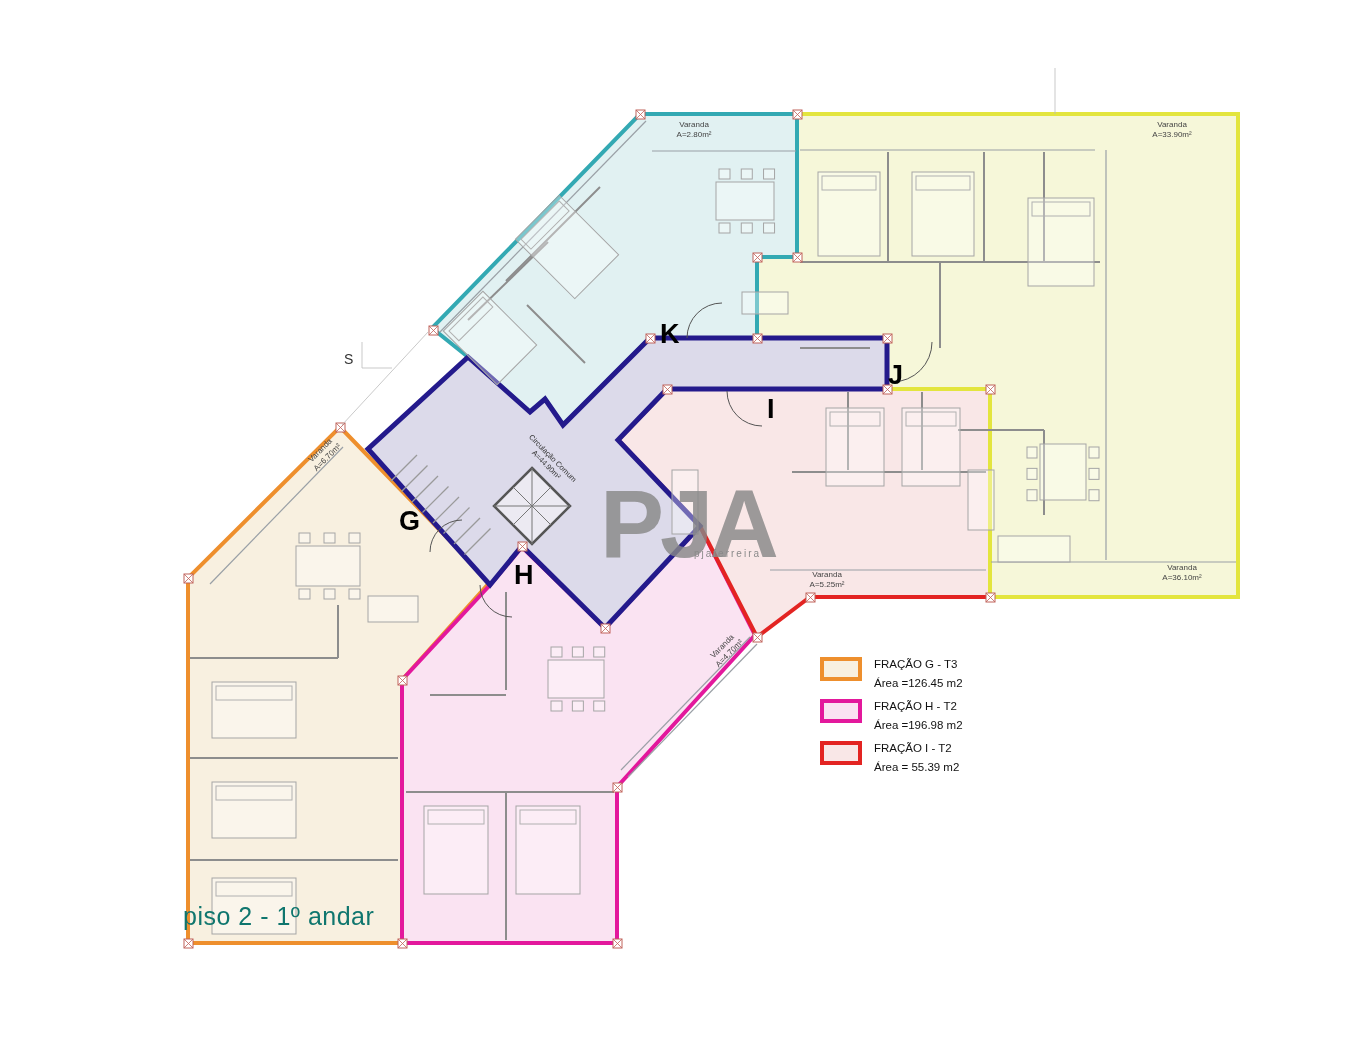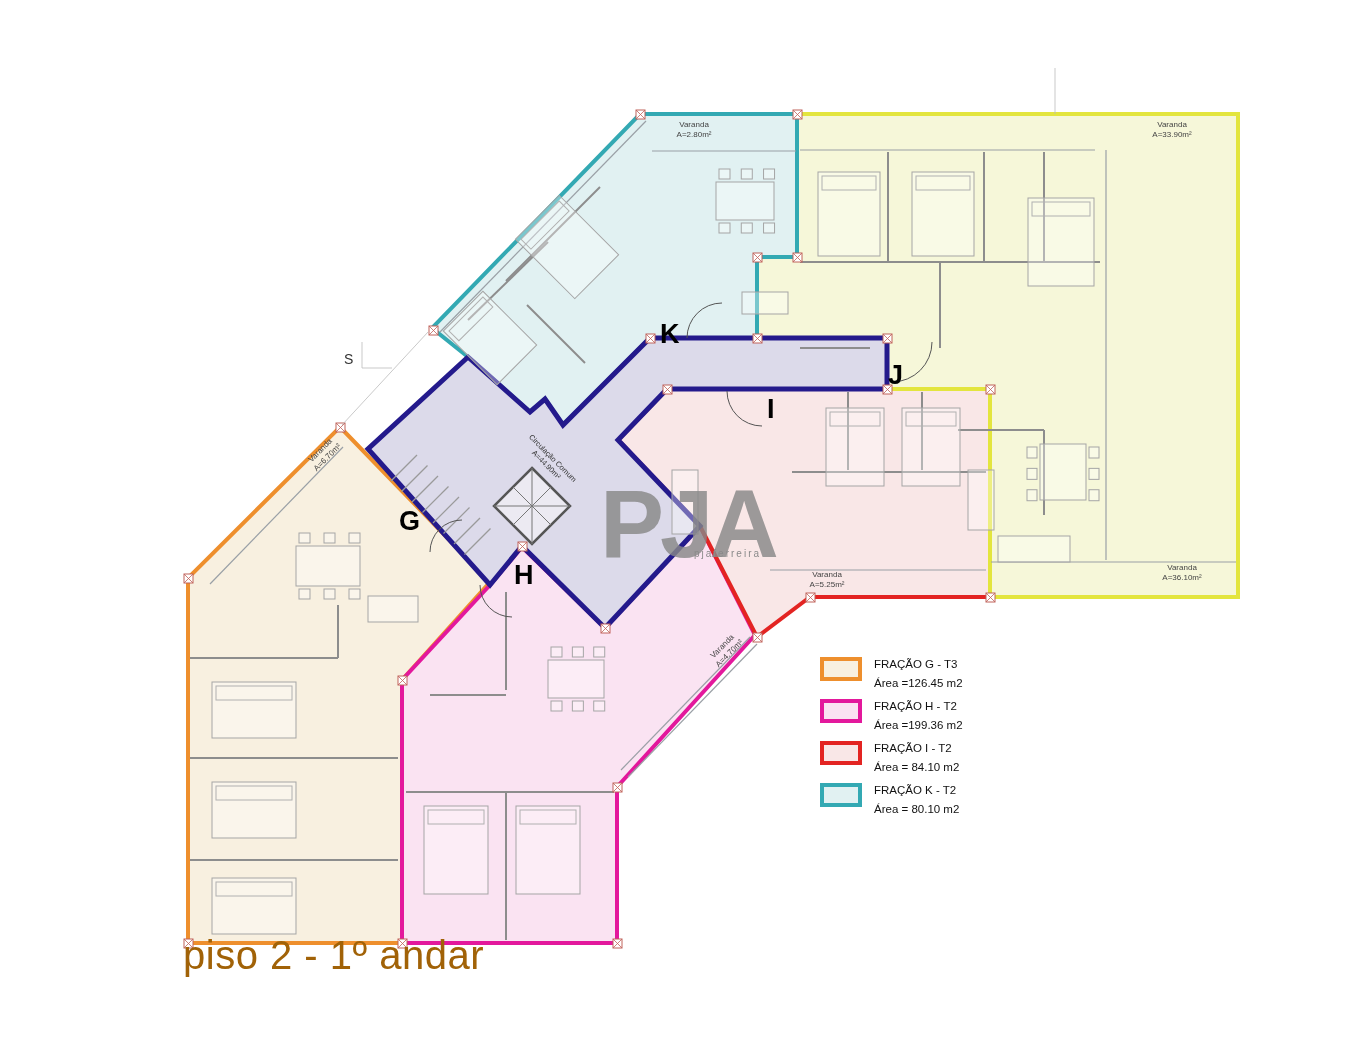--- a/index.html
+++ b/index.html
@@ -3,21 +3,21 @@
 <meta charset="utf-8">
 <style>
   html,body{margin:0;padding:0;background:#ffffff;}
   #stage{position:relative;width:1362px;height:1050px;background:#fff;overflow:hidden;
          font-family:"Liberation Sans", sans-serif;}
   #plan{position:absolute;left:0;top:0;}
   #legend{position:absolute;left:820px;top:655px;width:300px;}
   .legend-row{display:flex;align-items:flex-start;margin-bottom:19px;height:23px;}
   .legend-swatch{width:34px;height:16px;border-width:4px;border-style:solid;margin-right:12px;flex:none;margin-top:2px;}
   .legend-text{font-size:11.5px;line-height:19px;color:#111;white-space:pre;}
-  #page-title{position:absolute;left:183px;top:933px;font-size:40px;color:#a16207;letter-spacing:0.5px;}
+  #page-title{position:absolute;left:183px;top:902px;font-size:25px;color:#0f766e;letter-spacing:0.5px;}
 </style>
 </head>
 <body>
 
 <div id="stage">
   <svg id="plan" width="1362" height="1050" viewBox="0 0 1362 1050">
       <polygon points="340,427 490,582 402,680 402,943 188,943 188,578" fill="#f8f0e0" stroke="#ee8f2d" stroke-width="4" stroke-linejoin="miter"></polygon>
       <polygon points="490,585 522,547 605,628 700,526 755,635 617,787 617,943 402,943 402,680" fill="#fae3f2" stroke="#e3189c" stroke-width="4" stroke-linejoin="miter"></polygon>
       <polygon points="667,389 990,389 990,597 810,597 757,637 700,526 618,440" fill="#f9e7e7" stroke="#e32422" stroke-width="4" stroke-linejoin="miter"></polygon>
       <polygon points="797,114 1238,114 1238,597 990,597 990,389 887,389 887,338 757,338 757,257 797,257" fill="#f6f7d9" stroke="#e3e53e" stroke-width="4" stroke-linejoin="miter"></polygon>
@@ -242,27 +242,22 @@
     </svg>
   <div id="legend">
       <div class="legend-row">
         <div class="legend-swatch" style="border-color: rgb(238, 143, 45); background: rgb(248, 240, 224);"></div>
         <div class="legend-text">FRAÇÃO G - T3
 Área =126.45 m2</div>
       </div>
       <div class="legend-row">
         <div class="legend-swatch" style="border-color: rgb(227, 24, 156); background: rgb(250, 227, 242);"></div>
         <div class="legend-text">FRAÇÃO H - T2
-Área =199.36 m2</div>
+Área =196.98 m2</div>
       </div>
       <div class="legend-row">
         <div class="legend-swatch" style="border-color: rgb(227, 36, 34); background: rgb(249, 231, 231);"></div>
         <div class="legend-text">FRAÇÃO I - T2
-Área = 84.10 m2</div>
-      </div>
-      <div class="legend-row">
-        <div class="legend-swatch" style="border-color: rgb(51, 169, 179); background: rgb(225, 241, 242);"></div>
-        <div class="legend-text">FRAÇÃO K - T2
-Área = 80.10 m2</div>
+Área = 55.39 m2</div>
       </div>
     </div>
   <div id="page-title">piso 2 - 1º andar</div>
 </div>
 
 </body></html>

